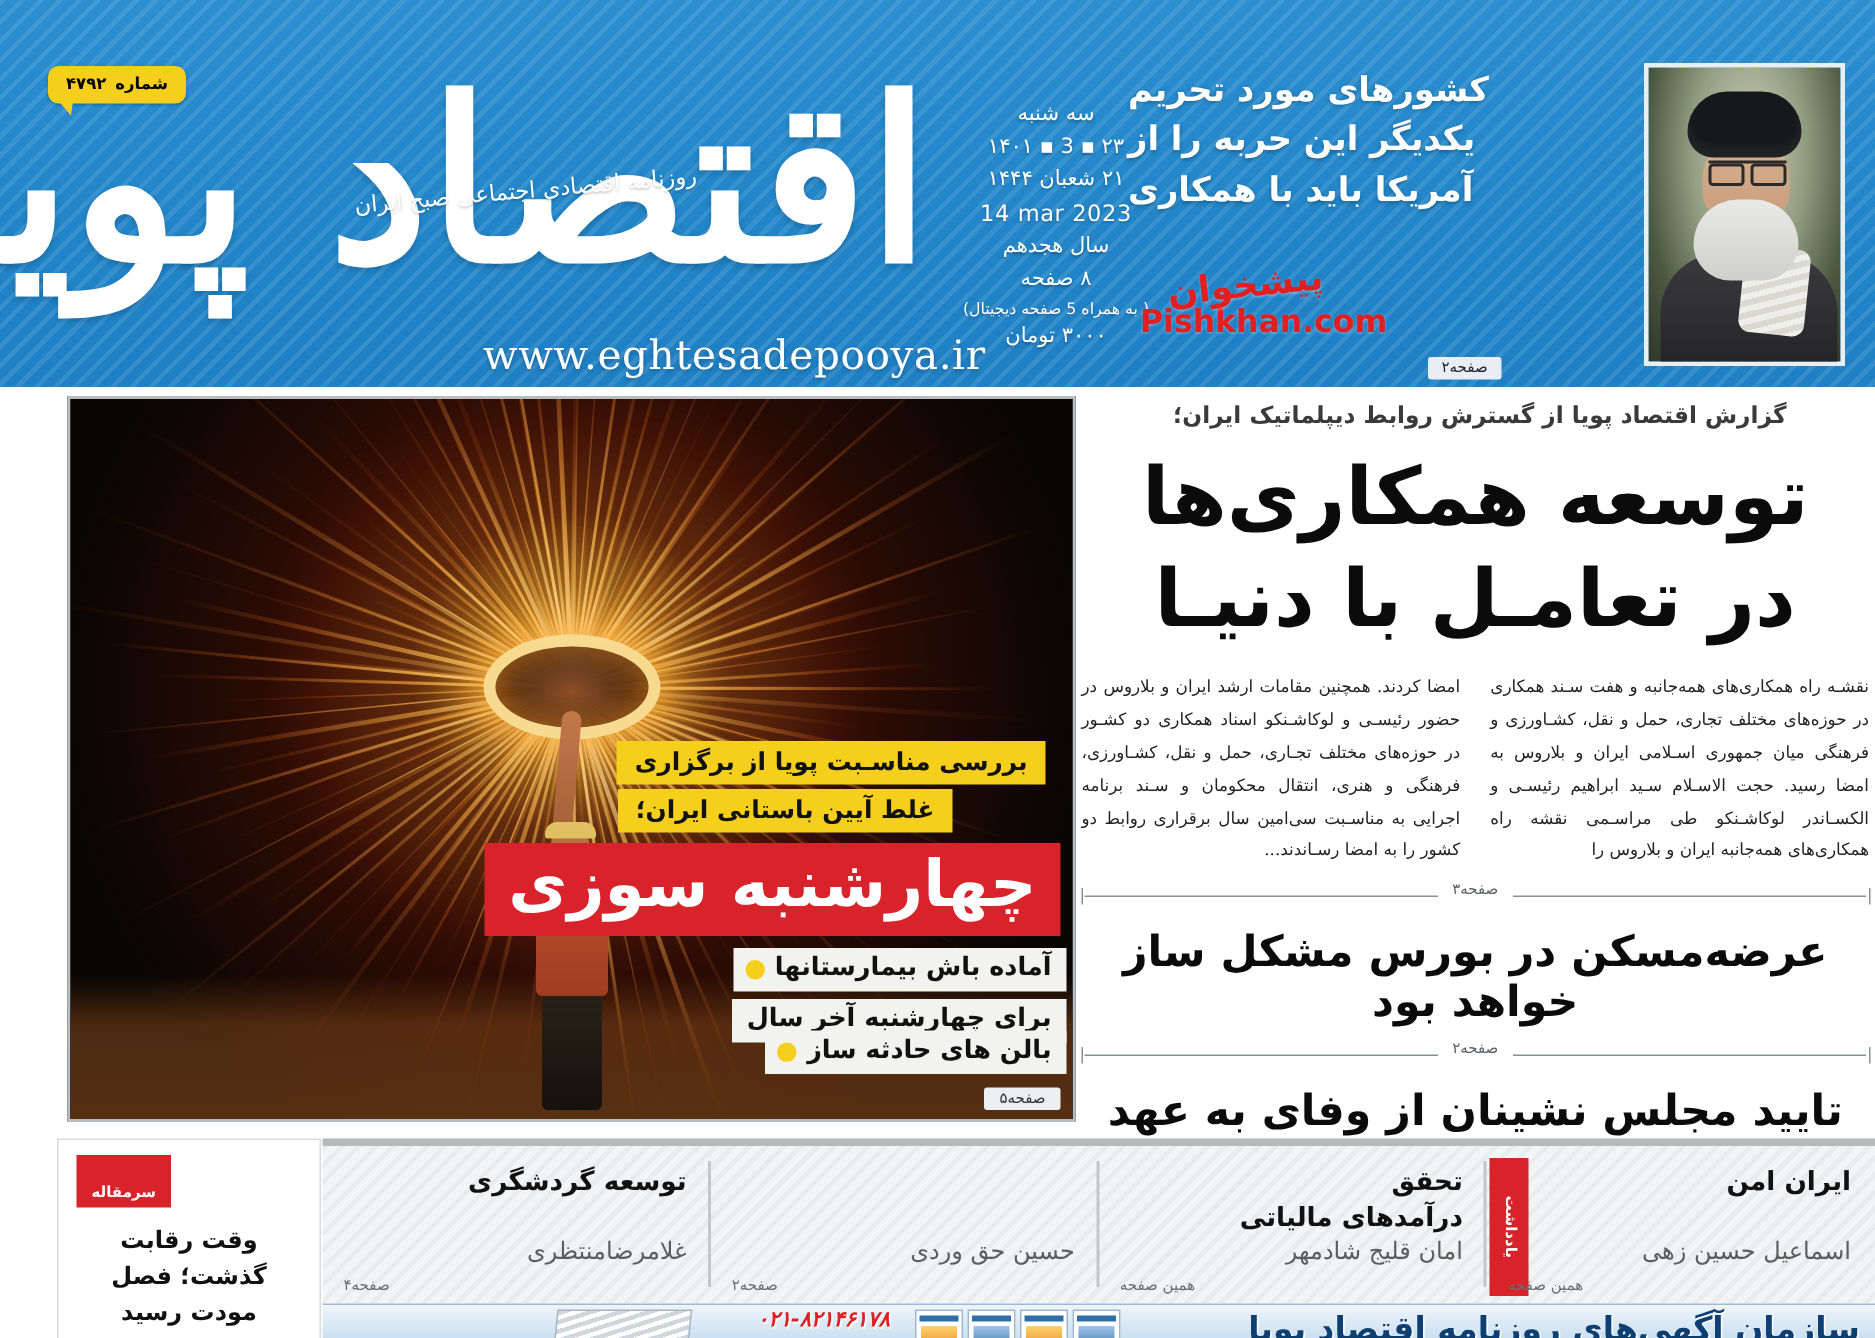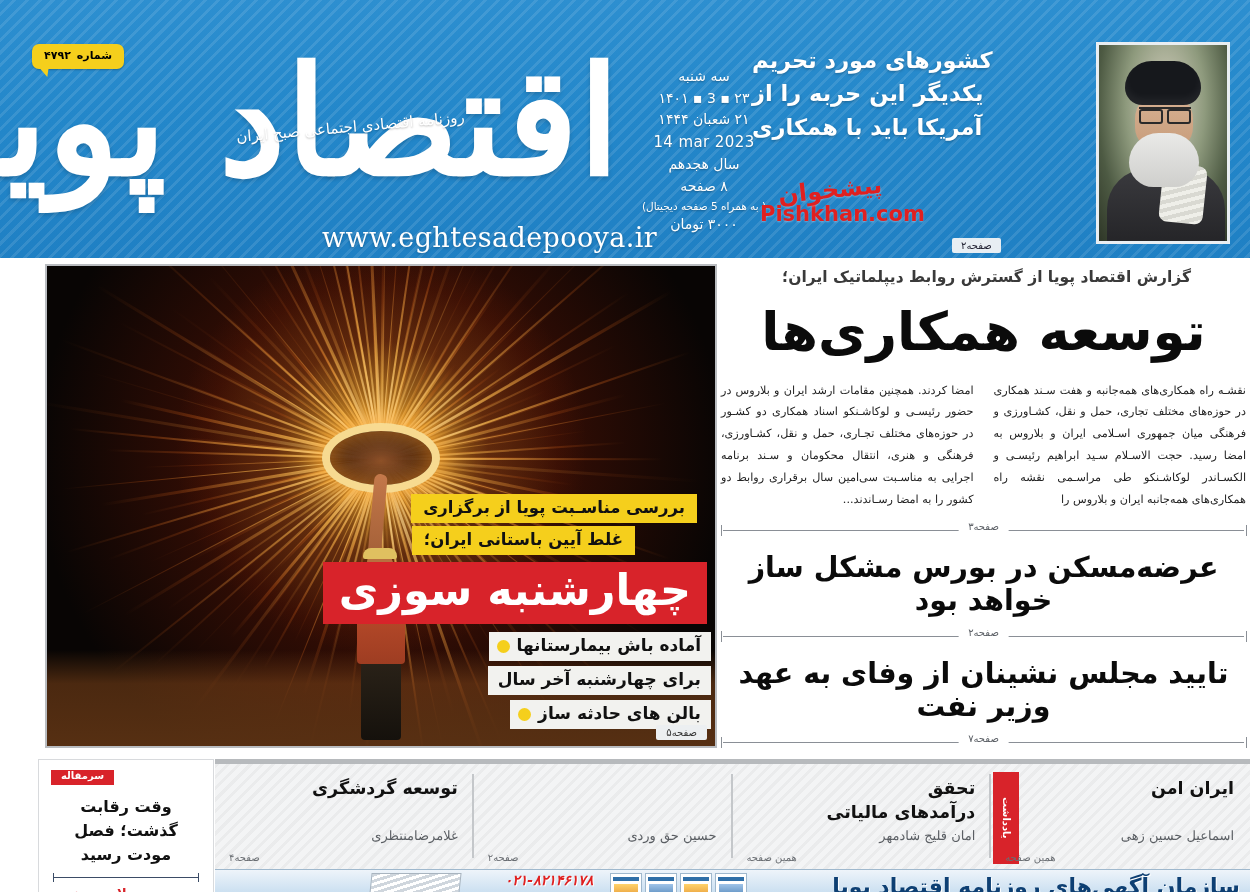--- a/index.html
+++ b/index.html
@@ -238,21 +238,21 @@
     position:absolute; background:#f2f2ef; color:#111;
     font-size: 17px; font-weight:700; direction: rtl;
     padding: 3px 10px 5px 28px; white-space:nowrap; line-height:1.25;
   }
   .ov-bullet .dot {
     position:absolute; left: 8px; top: 8px; width: 13px; height: 13px;
     border-radius:50%; background:#f5cf1c;
   }
   .ov-b1 { right: 4px; top: 366px; }
   .ov-b2 { right: 4px; top: 400px; padding-left: 10px; }
-  .ov-b3 { right: 4px; top: 434px; }
+  .ov-b3 { right: 4px; top: 421px; }
   .photo-pagetag {
     position:absolute; right: 8px; bottom: 6px;
     background:#eceff1; color:#333; font-size: 10px;
     padding: 2px 10px; border-radius: 2px; direction: rtl;
   }
 
   
   .lead { position:absolute; right: 0; top: 10px; width: 533px; }
   .lead-kicker {
     color:#3a3a3a; font-size: 15.5px; font-weight:700; direction: rtl;
@@ -316,21 +316,21 @@
   .idx + .idx:before{
     content:""; position:absolute; right: 0; top: 10px;
     width: 2px; height: 84px; background:#c4c7ca;
   }
   .idx-title {
     color:#111; font-size: 17.5px; font-weight:800; line-height: 1.38;
     direction: rtl; text-align: right;
   }
   .idx-author {
     position:absolute; right: 16px; bottom: 26px;
-    color:#5a5e63; font-size: 13px; direction: rtl;
+    color:#5a5e63; font-size: 16px; direction: rtl;
     font-family:"DejaVu Serif","Liberation Serif",serif;
     text-align:right;
   }
   .idx-page {
     position:absolute; left: 14px; bottom: 6px;
     color:#6a6e73; font-size: 10px; direction: rtl;
     font-family:"DejaVu Serif","Liberation Serif",serif;
   }
   .side-tab {
     position:absolute; left: 2px; top: 8px; width: 26px; height: 92px;
@@ -341,21 +341,21 @@
   }
 
   
   .editorial {
     position:absolute; left: 38px; top: 501px; width: 176px; height: 391px;
     background:#fff; border: 1px solid #d8dadd;
     padding: 10px 12px; direction: rtl; overflow:hidden;
   }
   .ed-tab {
     display:inline-block; background:#d8232a; color:#fff;
-    font-size: 10px; font-weight:700; padding: 0 10px 4px;
+    font-size: 10px; font-weight:700; padding: 20px 10px 4px;
     direction: rtl; float: left; margin-bottom: 6px;
   }
   .ed-title {
     clear: both; color:#111; font-size: 16px; font-weight:800;
     text-align:center; line-height: 1.5; direction: rtl; padding-top: 4px;
   }
   .ed-rule {
     margin: 10px 2px 8px; height: 1px; background:#3b4c66; position:relative;
   }
   .ed-rule:before, .ed-rule:after{
@@ -664,20 +664,21 @@
         <span class="dot"></span>
         <span>بالن های حادثه ساز</span>
       </div>
       <div class="photo-pagetag">صفحه۵</div>
     </div>
 
     <div class="lead">
       <div class="lead-kicker">گزارش اقتصاد پویا از گسترش روابط دیپلماتیک ایران؛</div>
       <div class="lead-title">
         <span>توسعه همکاری‌ها</span>
+        <span class="l2">در تعامـل با دنیـا</span>
       </div>
       <div class="lead-cols">
         <div class="lead-col">نقشـه راه همکاری‌های همه‌جانبه و هفت سـند همکاری در حوزه‌های مختلف تجاری، حمل و نقل، کشـاورزی و فرهنگی میان جمهوری اسـلامی ایران و بلاروس به امضا رسید. حجت الاسـلام سـید ابراهیم رئیسـی و الکسـاندر لوکاشـنکو طی مراسـمی نقشه راه همکاری‌های همه‌جانبه ایران و بلاروس را</div>
         <div class="lead-col">امضا کردند. همچنین مقامات ارشد ایران و بلاروس در حضور رئیسـی و لوکاشـنکو اسناد همکاری دو کشـور در حوزه‌های مختلف تجـاری، حمل و نقل، کشـاورزی، فرهنگی و هنری، انتقال محکومان و سـند برنامه اجرایی به مناسـبت سی‌امین سال برقراری روابط دو کشور را به امضا رسـاندند...</div>
       </div>
       <div class="rule">
         <span class="tag">صفحه۳</span>
       </div>
 
       <div class="sub-story">

